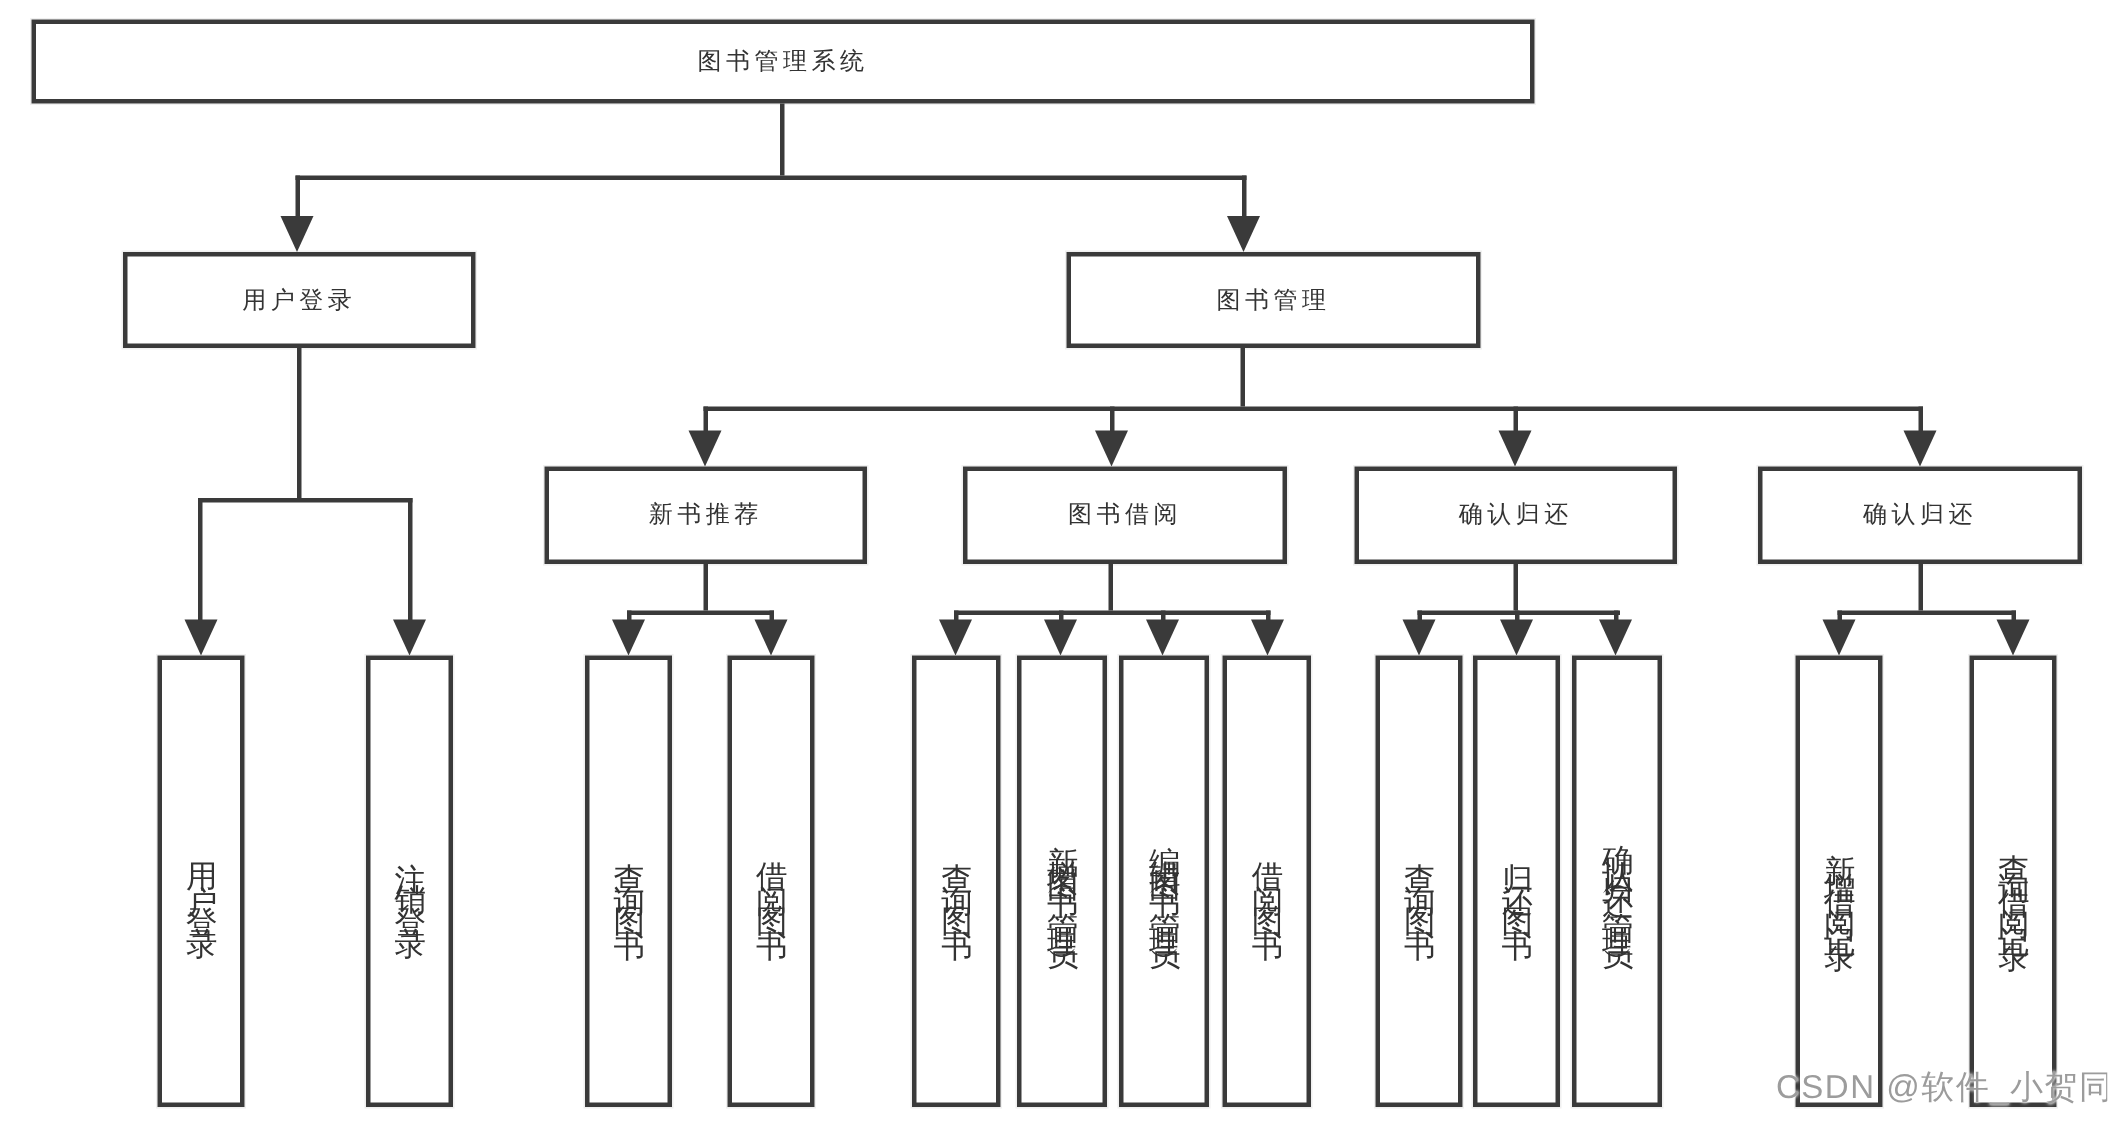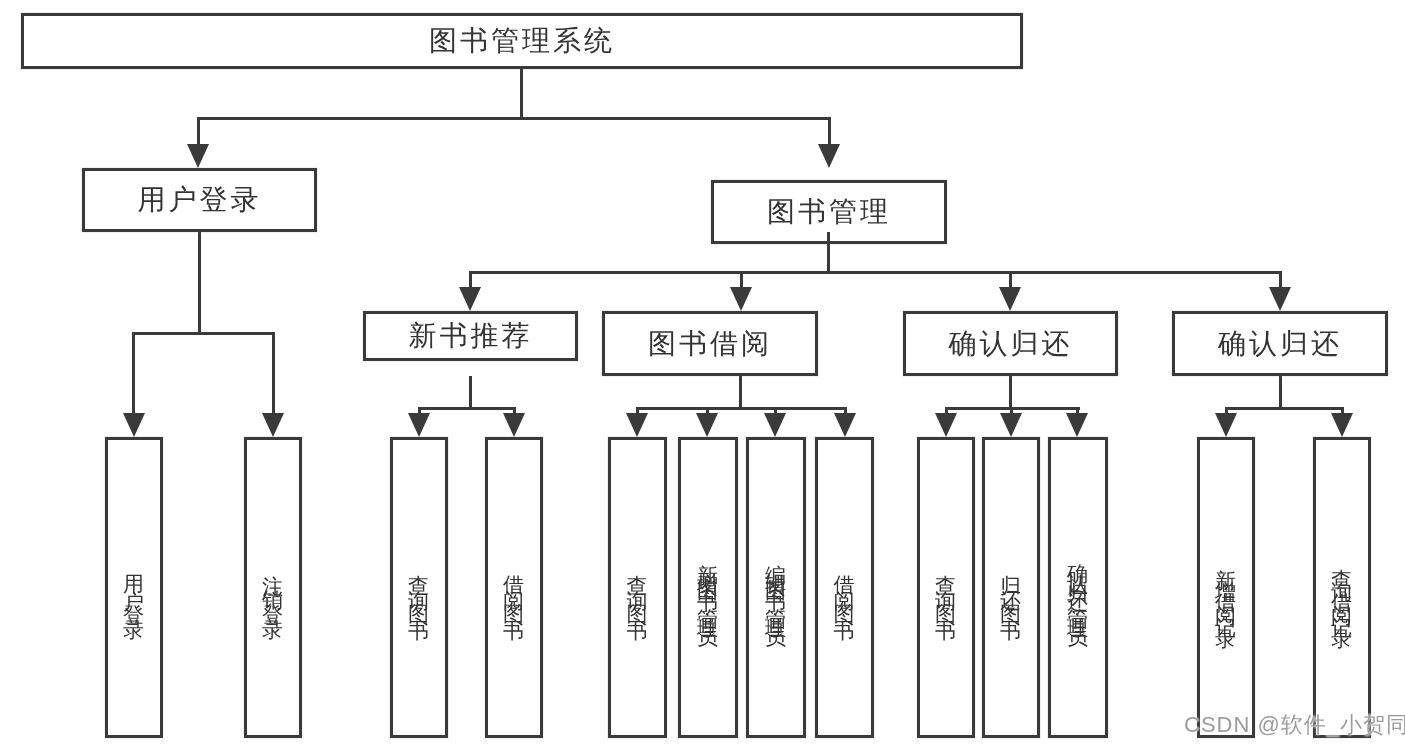--- a/index.html
+++ b/index.html
@@ -5,21 +5,21 @@
   html,body{margin:0;padding:0;background:#fff;}
   .stage{
     position:relative;width:1405px;height:747px;background:#fff;overflow:hidden;
     font-family:"Liberation Sans",sans-serif;color:#333;
   }
   .box{
     position:absolute;background:#fff;border:3px solid var(--line,#3a3a3a);
     box-sizing:border-box;display:flex;align-items:center;justify-content:center;
     box-shadow:0 0 0 1px rgba(60,60,60,.08);
   }
-  .hlabel{font-size:28px;letter-spacing:3px;color:#333;white-space:nowrap;}
+  .hlabel{font-size:16px;letter-spacing:3px;color:#333;white-space:nowrap;}
   .vbox span{
     writing-mode:vertical-rl;text-orientation:mixed;font-size:21px;color:#333;
     line-height:1;white-space:nowrap;
   }
   .ls4 span{letter-spacing:15px;}
   .ls6 span{letter-spacing:12px;}
   .ls9 span{letter-spacing:9px;}
   .v,.h{position:absolute;background:var(--line,#3a3a3a);}
   .v{width:3px;}
   .h{height:3px;}
@@ -45,21 +45,21 @@
   <div class="v" style="left:520px;top:69px;height:48px;"></div>
   <div class="h" style="left:197px;top:117px;width:634px;"></div>
   <div class="v" style="left:197px;top:117px;height:30px;"></div>
   <div class="arrow" style="left:187px;top:144px;"></div>
   <div class="v" style="left:828px;top:117px;height:30px;"></div>
   <div class="arrow" style="left:818px;top:144px;"></div>
 
   <div class="box" style="left:82px;top:168px;width:235px;height:64px;">
     <span class="hlabel">用户登录</span>
   </div>
-  <div class="box" style="left:711px;top:168px;width:236px;height:64px;margin-top:12px;">
+  <div class="box" style="left:711px;top:168px;width:276px;height:64px;">
     <span class="hlabel">图书管理</span>
   </div>
 
   <div class="v" style="left:198px;top:232px;height:100px;"></div>
   <div class="h" style="left:132px;top:332px;width:143px;"></div>
   <div class="v" style="left:132px;top:332px;height:82px;"></div>
   <div class="arrow" style="left:123px;top:413px;"></div>
   <div class="v" style="left:272px;top:332px;height:82px;"></div>
   <div class="arrow" style="left:262px;top:413px;"></div>
 
@@ -67,24 +67,24 @@
   <div class="h" style="left:469px;top:271px;width:813px;"></div>
   <div class="v" style="left:469px;top:271px;height:18px;"></div>
   <div class="arrow" style="left:459px;top:287px;"></div>
   <div class="v" style="left:740px;top:271px;height:18px;"></div>
   <div class="arrow" style="left:730px;top:287px;"></div>
   <div class="v" style="left:1009px;top:271px;height:18px;"></div>
   <div class="arrow" style="left:999px;top:287px;"></div>
   <div class="v" style="left:1279px;top:271px;height:18px;"></div>
   <div class="arrow" style="left:1269px;top:287px;"></div>
 
-  <div class="box" style="left:363px;top:311px;width:215px;height:50px;">
+  <div class="box" style="left:363px;top:311px;width:215px;height:65px;">
     <span class="hlabel">新书推荐</span>
   </div>
-  <div class="box" style="left:602px;top:311px;width:216px;height:65px;">
+  <div class="box" style="left:642px;top:311px;width:216px;height:65px;">
     <span class="hlabel">图书借阅</span>
   </div>
   <div class="box" style="left:903px;top:311px;width:215px;height:65px;">
     <span class="hlabel">确认归还</span>
   </div>
   <div class="box" style="left:1172px;top:311px;width:216px;height:65px;">
     <span class="hlabel">确认归还</span>
   </div>
 
   <div class="v" style="left:469px;top:376px;height:31px;"></div>

